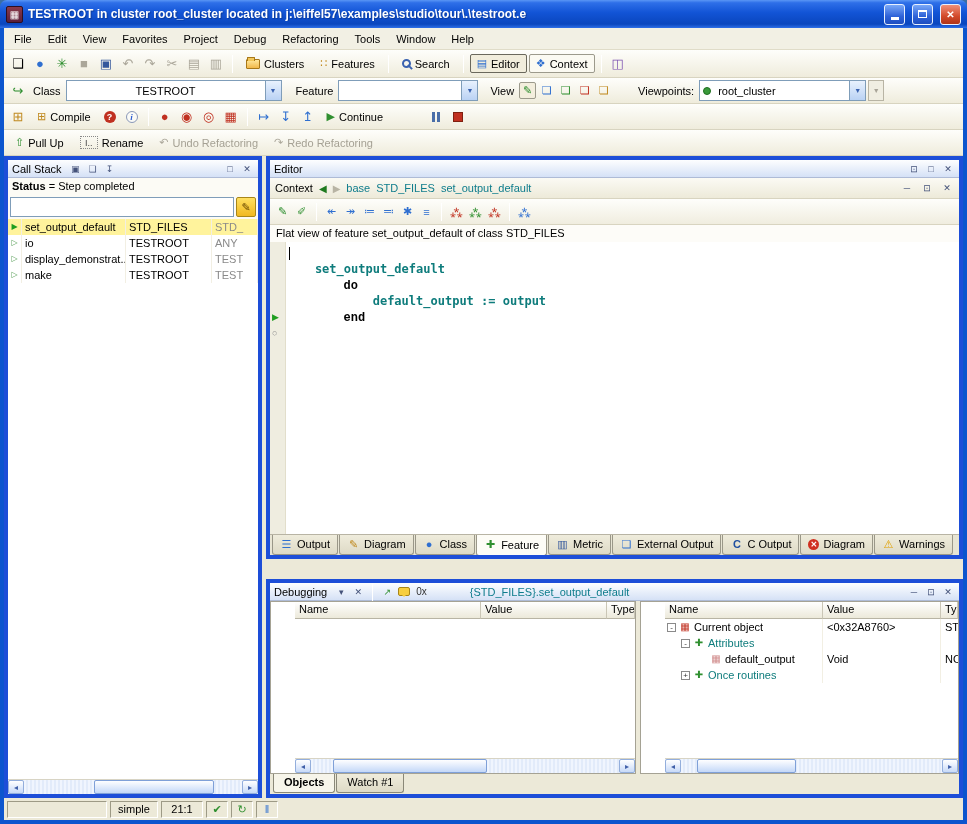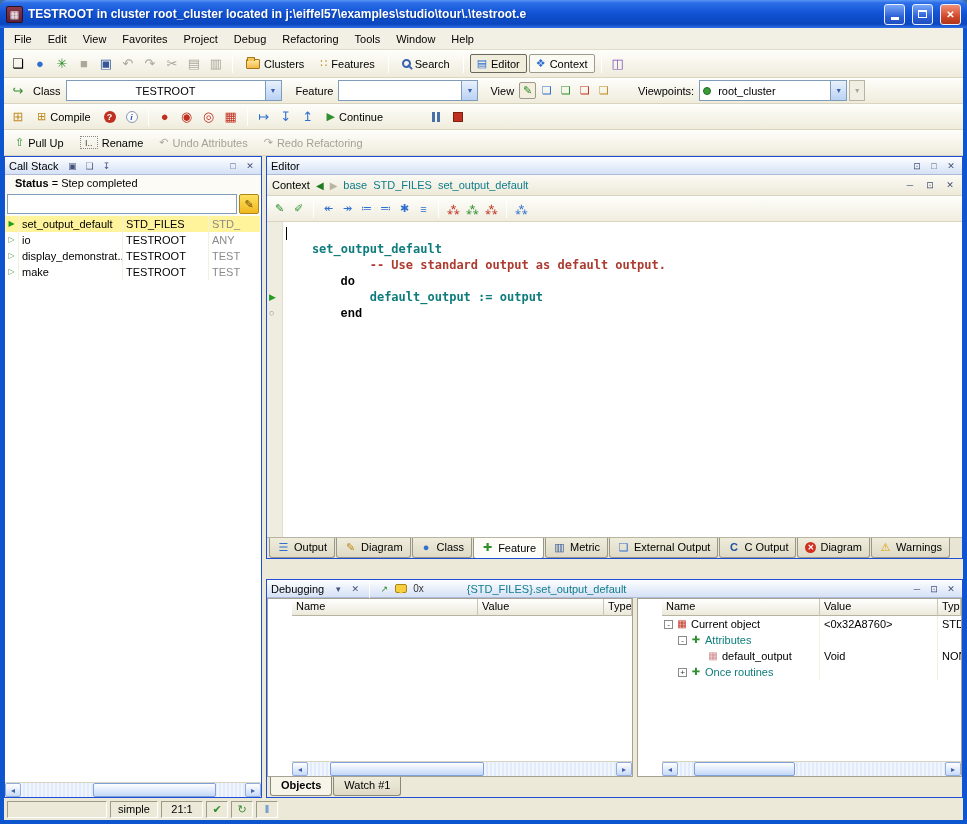--- a/index.html
+++ b/index.html
@@ -77,31 +77,31 @@
     display:inline-block; position:relative; }
   .bubble-ic::after { content:""; position:absolute; left:2px; bottom:-5px; border:3px solid transparent; border-top-color:#F7CE3E; }
   .dot-green { width:8px; height:8px; border-radius:50%; background:#3A9A3A; border:1px solid #1F6F1F; display:inline-block; margin:0 3px; }
 
   
   .main { flex:1; display:flex; overflow:hidden; }
   .vsplit { width:4px; background:#ECE9D8; }
   .right-col { flex:1; display:flex; flex-direction:column; overflow:hidden; }
   .hsplit { height:4px; background:#ECE9D8; }
 
-  .panel { border:1px solid #1d4ed8; background:#FFF; display:flex; flex-direction:column; overflow:hidden; }
+  .panel { border:4px solid #1d4ed8; background:#FFF; display:flex; flex-direction:column; overflow:hidden; }
   .panel-header { height:18px; flex:0 0 18px; display:flex; align-items:center; gap:3px; padding:0 4px;
     background:linear-gradient(#FDFEFF,#D5E1F6); border-bottom:1px solid #AEBBD6; }
   .ph-title { margin-right:4px; }
   .ph-ic { width:14px; height:13px; display:inline-flex; align-items:center; justify-content:center;
     font-size:9px; color:#44527A; border:1px solid transparent; }
   .spacer { flex:1; }
 
   
   .callstack-panel { width:258px; flex:0 0 258px; }
-  .cs-status { height:17px; padding:2px 10px; background:#FCFBF5; white-space:nowrap; }
+  .cs-status { height:17px; padding:2px 4px; background:#FCFBF5; white-space:nowrap; }
   .cs-filter-row { height:24px; display:flex; align-items:center; gap:2px; padding:1px 2px; background:#FCFBF5; }
   .cs-filter-row input { flex:1; height:20px; border:1px solid #7F9DB9; font-family:"Liberation Sans",sans-serif; font-size:11px; padding:0 3px; }
   .gold-btn { width:20px; height:20px; background:linear-gradient(#FFE060,#F0B820); border:1px solid #A88618;
     border-radius:2px; display:flex; align-items:center; justify-content:center; font-size:11px; color:#6A4A00; }
   .cs-head, .dt-head { display:flex; flex:0 0 17px; height:17px; }
   .cs-head span, .dt-head span { background:linear-gradient(#FFFFFF,#ECE9DA); border-right:1px solid #CAC6B6;
     border-bottom:1px solid #B8B4A4; padding:1px 4px; white-space:nowrap; overflow:hidden; }
   .cs-c1 { width:118px; flex:0 0 118px; } .cs-c2 { width:86px; flex:0 0 86px; } .cs-c3 { flex:1; }
   .cs-row { display:flex; height:16px; line-height:16px; }
   .cs-row span { white-space:nowrap; overflow:hidden; padding:0 3px; border-right:1px solid #F2EFE3; }
@@ -273,21 +273,21 @@
         <span class="combo-value"></span>
         <span class="combo-arrow">▼</span>
       </span>
       <span class="tlabel" style="margin-left:10px;">View</span>
       <span class="ticon small pressed g">✎</span>
       <span class="ticon small b">❏</span>
       <span class="ticon small g">❏</span>
       <span class="ticon small r">❏</span>
       <span class="ticon small o">❏</span>
       <span class="tlabel" style="margin-left:24px;">Viewpoints:</span>
-      <span class="combo" style="width:148px;">
+      <span class="combo" style="width:167px;">
         <span class="dot-green"></span>
         <span class="combo-value">root_cluster</span>
         <span class="combo-arrow">▼</span>
       </span>
       <span class="combo-arrow standalone">▼</span>
     </div>
 
     <div class="toolbar tb3">
       <span class="ticon o">⊞</span>
       <span class="tbtn">
@@ -328,21 +328,21 @@
       <span class="tbtn">
         <span class="g">⇧</span>
         <span>Pull Up</span>
       </span>
       <span class="tbtn">
         <span class="rename-ic">I..</span>
         <span>Rename</span>
       </span>
       <span class="tbtn">
         <span class="gy">↶</span>
-        <span class="disabled-txt">Undo Attributes</span>
+        <span class="disabled-txt">Undo Refactoring</span>
       </span>
       <span class="tbtn">
         <span class="gy">↷</span>
         <span class="disabled-txt">Redo Refactoring</span>
       </span>
     </div>
 
     <div class="main">
 
       <div class="panel callstack-panel">
@@ -431,29 +431,29 @@
             <span class="ticon small b">≕</span>
             <span class="ticon small b">✱</span>
             <span class="ticon small b">≡</span>
             <span class="tsep"></span>
             <span class="ticon small r">⁂</span>
             <span class="ticon small g">⁂</span>
             <span class="ticon small r">⁂</span>
             <span class="tsep"></span>
             <span class="ticon small b">⁂</span>
           </div>
+          <div class="flatview-line">Flat view of feature set_output_default of class STD_FILES</div>
           <div class="code-area">
             <div class="gutter">
               <span class="cur-arrow">▶</span>
               <span class="bp-slot">○</span>
             </div>
             <div class="code-lines">
               <div class="cl"><span class="caret"></span><span></span></div>
               <div class="cl"><span class="ident ind4">set_output_default</span></div>
-              <div class="cl"><span class="comment ind12">-- Use standard output as default output.</span></div>
               <div class="cl"><span class="kw ind8">do</span></div>
               <div class="cl"><span class="ident ind12">default_output := output</span></div>
               <div class="cl"><span class="kw ind8">end</span></div>
             </div>
           </div>
           <div class="editor-tabs">
             <span class="etab">
                 <span class="tico b">☰</span>
                 <span>Output</span>
               </span>

